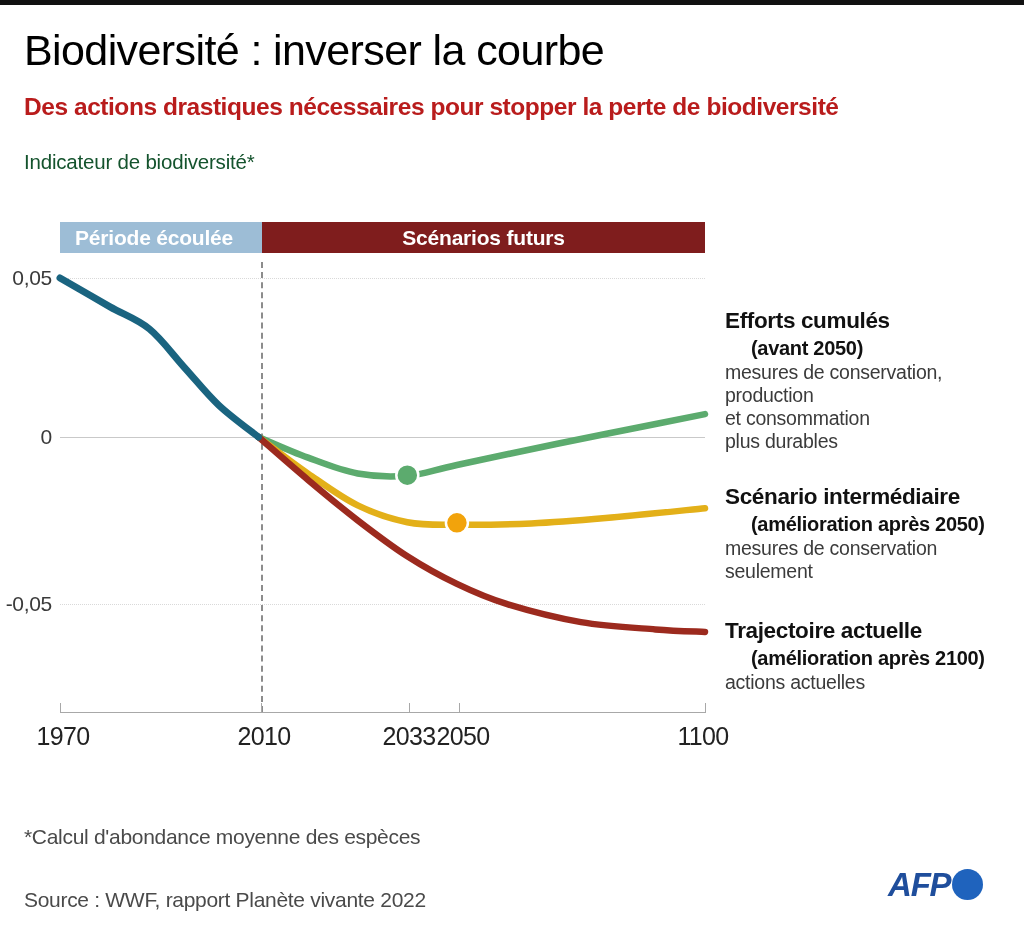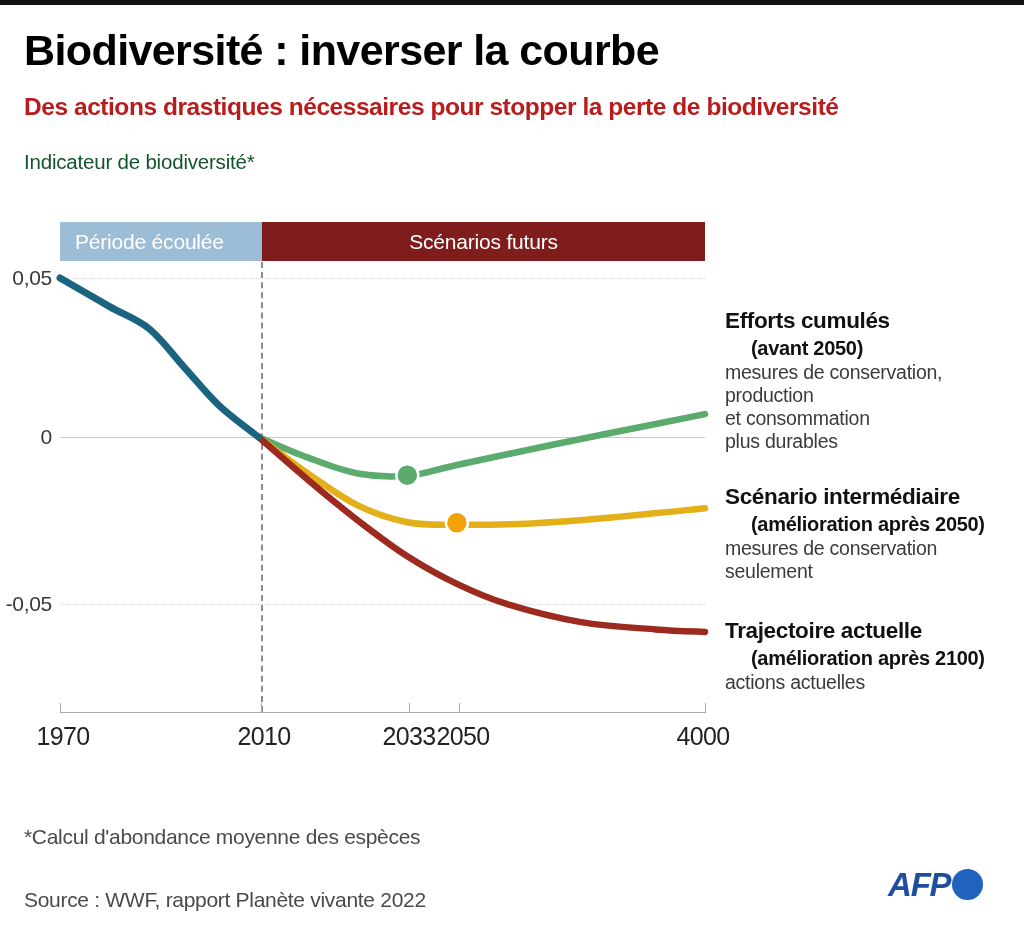--- a/index.html
+++ b/index.html
@@ -12,40 +12,40 @@
     position:relative;
     overflow:hidden;
     -webkit-font-smoothing:antialiased;
   }
   #toprule {
     position:absolute; left:0; top:0; width:1024px; height:5px;
     background:#111111;
   }
   #headline {
     position:absolute; left:24px; top:28px; width:980px;
-    font-size:43px; font-weight:bold; letter-spacing:-0.6px;
+    font-size:43px; font-weight:normal; letter-spacing:-0.6px;
     line-height:1.04; color:#000000;
   }
   #subheadline {
     position:absolute; left:24px; top:93px; width:990px;
     font-size:24.5px; font-weight:bold; letter-spacing:-0.45px;
     line-height:1.12; color:#b91c1c;
   }
   #axis-title {
     position:absolute; left:24px; top:150px;
     font-size:20.5px; font-weight:400; color:#14532d; letter-spacing:-0.2px;
   }
 
   
   #chart { position:absolute; left:0; top:0; width:1024px; height:790px; }
 
   .banner {
-    position:absolute; height:39px;
+    position:absolute; height:31px;
     display:flex; align-items:center;
-    color:#ffffff; font-size:21px; font-weight:normal; letter-spacing:-0.2px;
+    color:#ffffff; font-size:21px; font-weight:bold; letter-spacing:-0.2px;
   }
   #banner-past {
     left:60px; top:222px; width:202px;
     background:#9dbdd6; justify-content:flex-start; padding-left:15px;
   }
   #banner-future {
     left:262px; top:222px; width:443px;
     background:#7f1d1d; justify-content:center;
   }
 
@@ -163,21 +163,21 @@
   <div class="xtick" style="left:60px"></div>
   <div class="xtick" style="left:261px"></div>
   <div class="xtick" style="left:409px"></div>
   <div class="xtick" style="left:459px"></div>
   <div class="xtick" style="left:705px"></div>
 
   <div class="xlab" style="left:63px">1970</div>
   <div class="xlab" style="left:264px">2010</div>
   <div class="xlab" style="left:409px">2033</div>
   <div class="xlab" style="left:463px">2050</div>
-  <div class="xlab" style="left:703px">4000</div>
+  <div class="xlab" style="left:703px">1100</div>
 
   <svg id="curves" viewBox="0 0 1024 790">
       <path d="M 258.46 437.00 C 266.73 440.44, 291.54 451.58, 308.08 457.67 C 324.62 463.76, 341.15 470.55, 357.69 473.57 C 374.23 476.59, 390.77 477.23, 407.31 475.80 C 423.85 474.37, 432.12 470.28, 456.92 464.98 C 481.73 459.68, 527.21 449.98, 556.15 444.00 C 585.10 438.01, 605.77 434.03, 630.58 429.05 C 655.38 424.07, 692.60 416.59, 705.00 414.10" fill="none" stroke="#5cab6e" stroke-width="6.5" stroke-linecap="round" stroke-linejoin="round"></path>
       <path d="M 258.46 437.00 C 266.73 443.10, 291.54 462.18, 308.08 473.57 C 324.62 484.96, 341.15 497.26, 357.69 505.37 C 374.23 513.48, 390.77 518.99, 407.31 522.22 C 423.85 525.46, 436.25 524.56, 456.92 524.77 C 477.60 524.98, 506.54 524.61, 531.35 523.50 C 556.15 522.38, 576.83 520.63, 605.77 518.09 C 634.71 515.55, 688.46 509.88, 705.00 508.23" fill="none" stroke="#e3b019" stroke-width="6.5" stroke-linecap="round" stroke-linejoin="round"></path>
       <path d="M 258.46 437.00 C 266.73 444.15, 291.54 466.04, 308.08 479.93 C 324.62 493.82, 341.15 507.60, 357.69 520.32 C 374.23 533.04, 390.77 545.65, 407.31 556.25 C 423.85 566.85, 440.38 575.97, 456.92 583.92 C 473.46 591.87, 485.87 597.59, 506.54 603.95 C 527.21 610.31, 556.15 617.84, 580.96 622.08 C 605.77 626.32, 634.71 627.75, 655.38 629.39 C 676.06 631.03, 696.73 631.51, 705.00 631.93" fill="none" stroke="#9c2a1e" stroke-width="6.5" stroke-linecap="round" stroke-linejoin="round"></path>
       <path d="M 60.00 278.00 C 68.27 282.77, 94.73 298.14, 109.62 306.62 C 124.50 315.10, 136.90 318.81, 149.31 328.88 C 161.71 338.95, 172.46 354.32, 184.04 367.04 C 195.62 379.76, 206.37 393.54, 218.77 405.20 C 231.17 416.86, 251.85 431.70, 258.46 437.00" fill="none" stroke="#1a6480" stroke-width="7" stroke-linecap="round" stroke-linejoin="round"></path>
       <circle cx="407.31" cy="475.16" r="11" fill="#5cab6e" stroke="#ffffff" stroke-width="2.5"></circle>
       <circle cx="456.92" cy="522.86" r="11" fill="#f2a30b" stroke="#ffffff" stroke-width="2.5"></circle>
     </svg>
 

